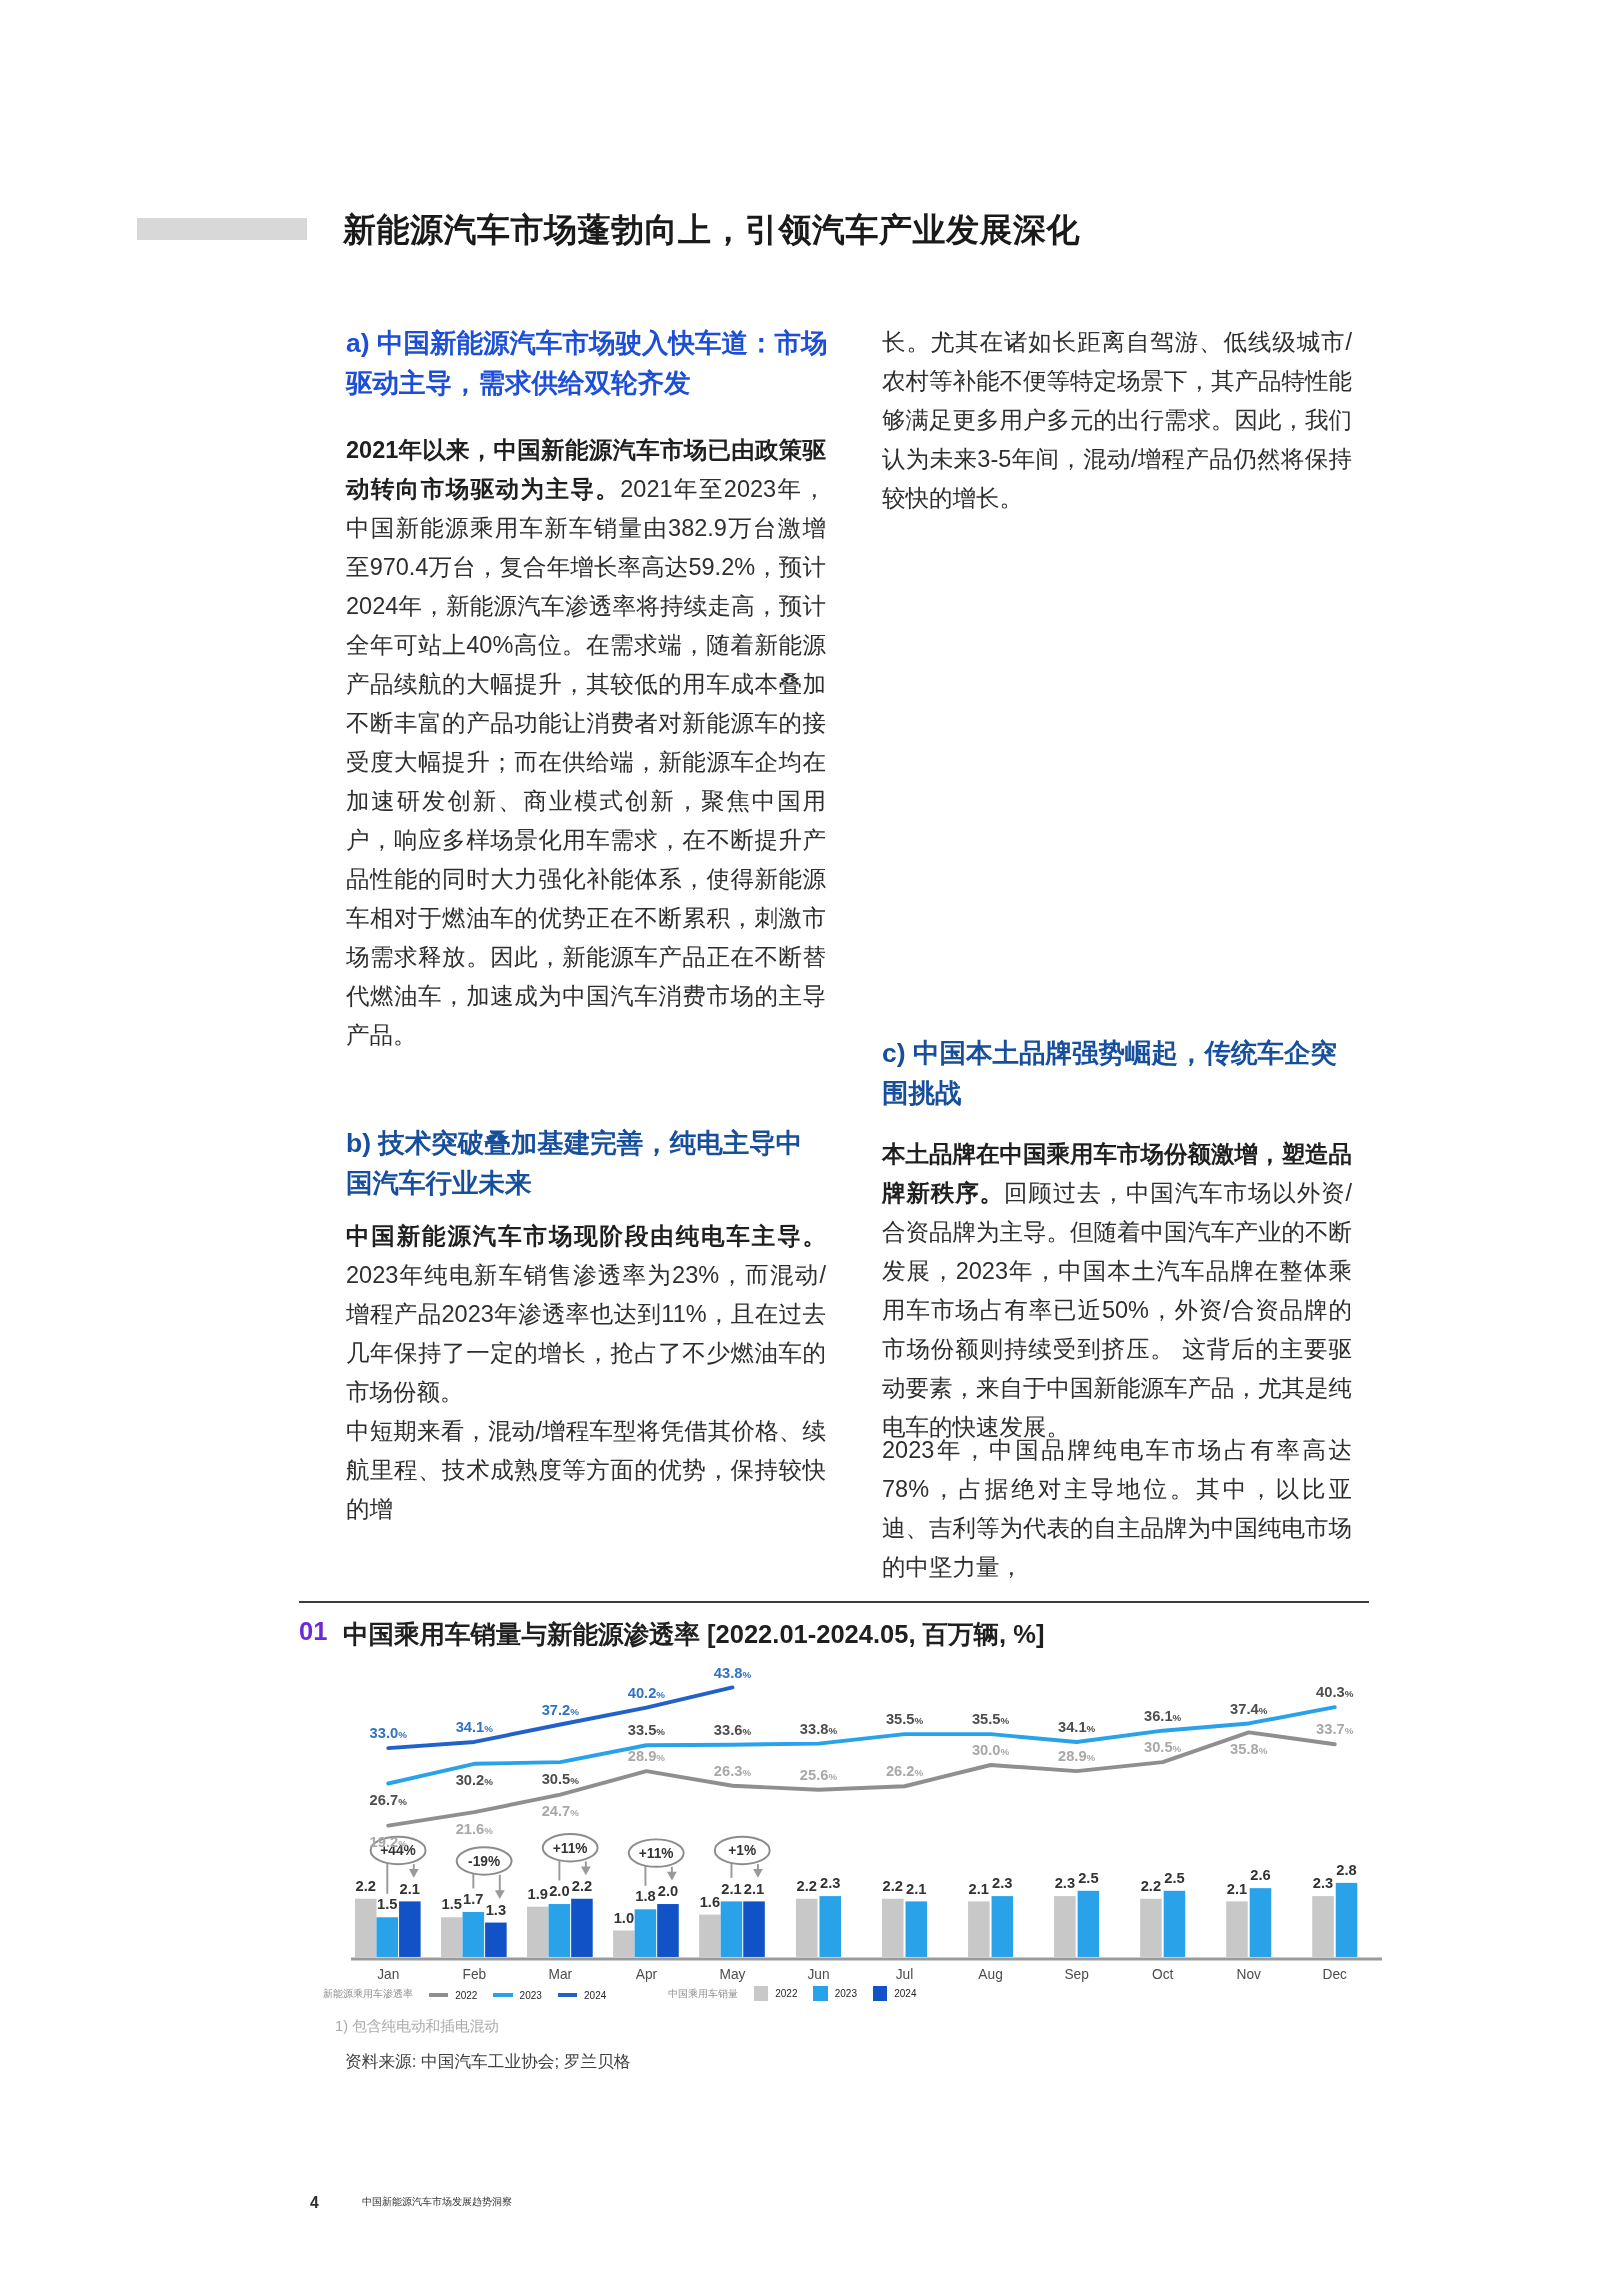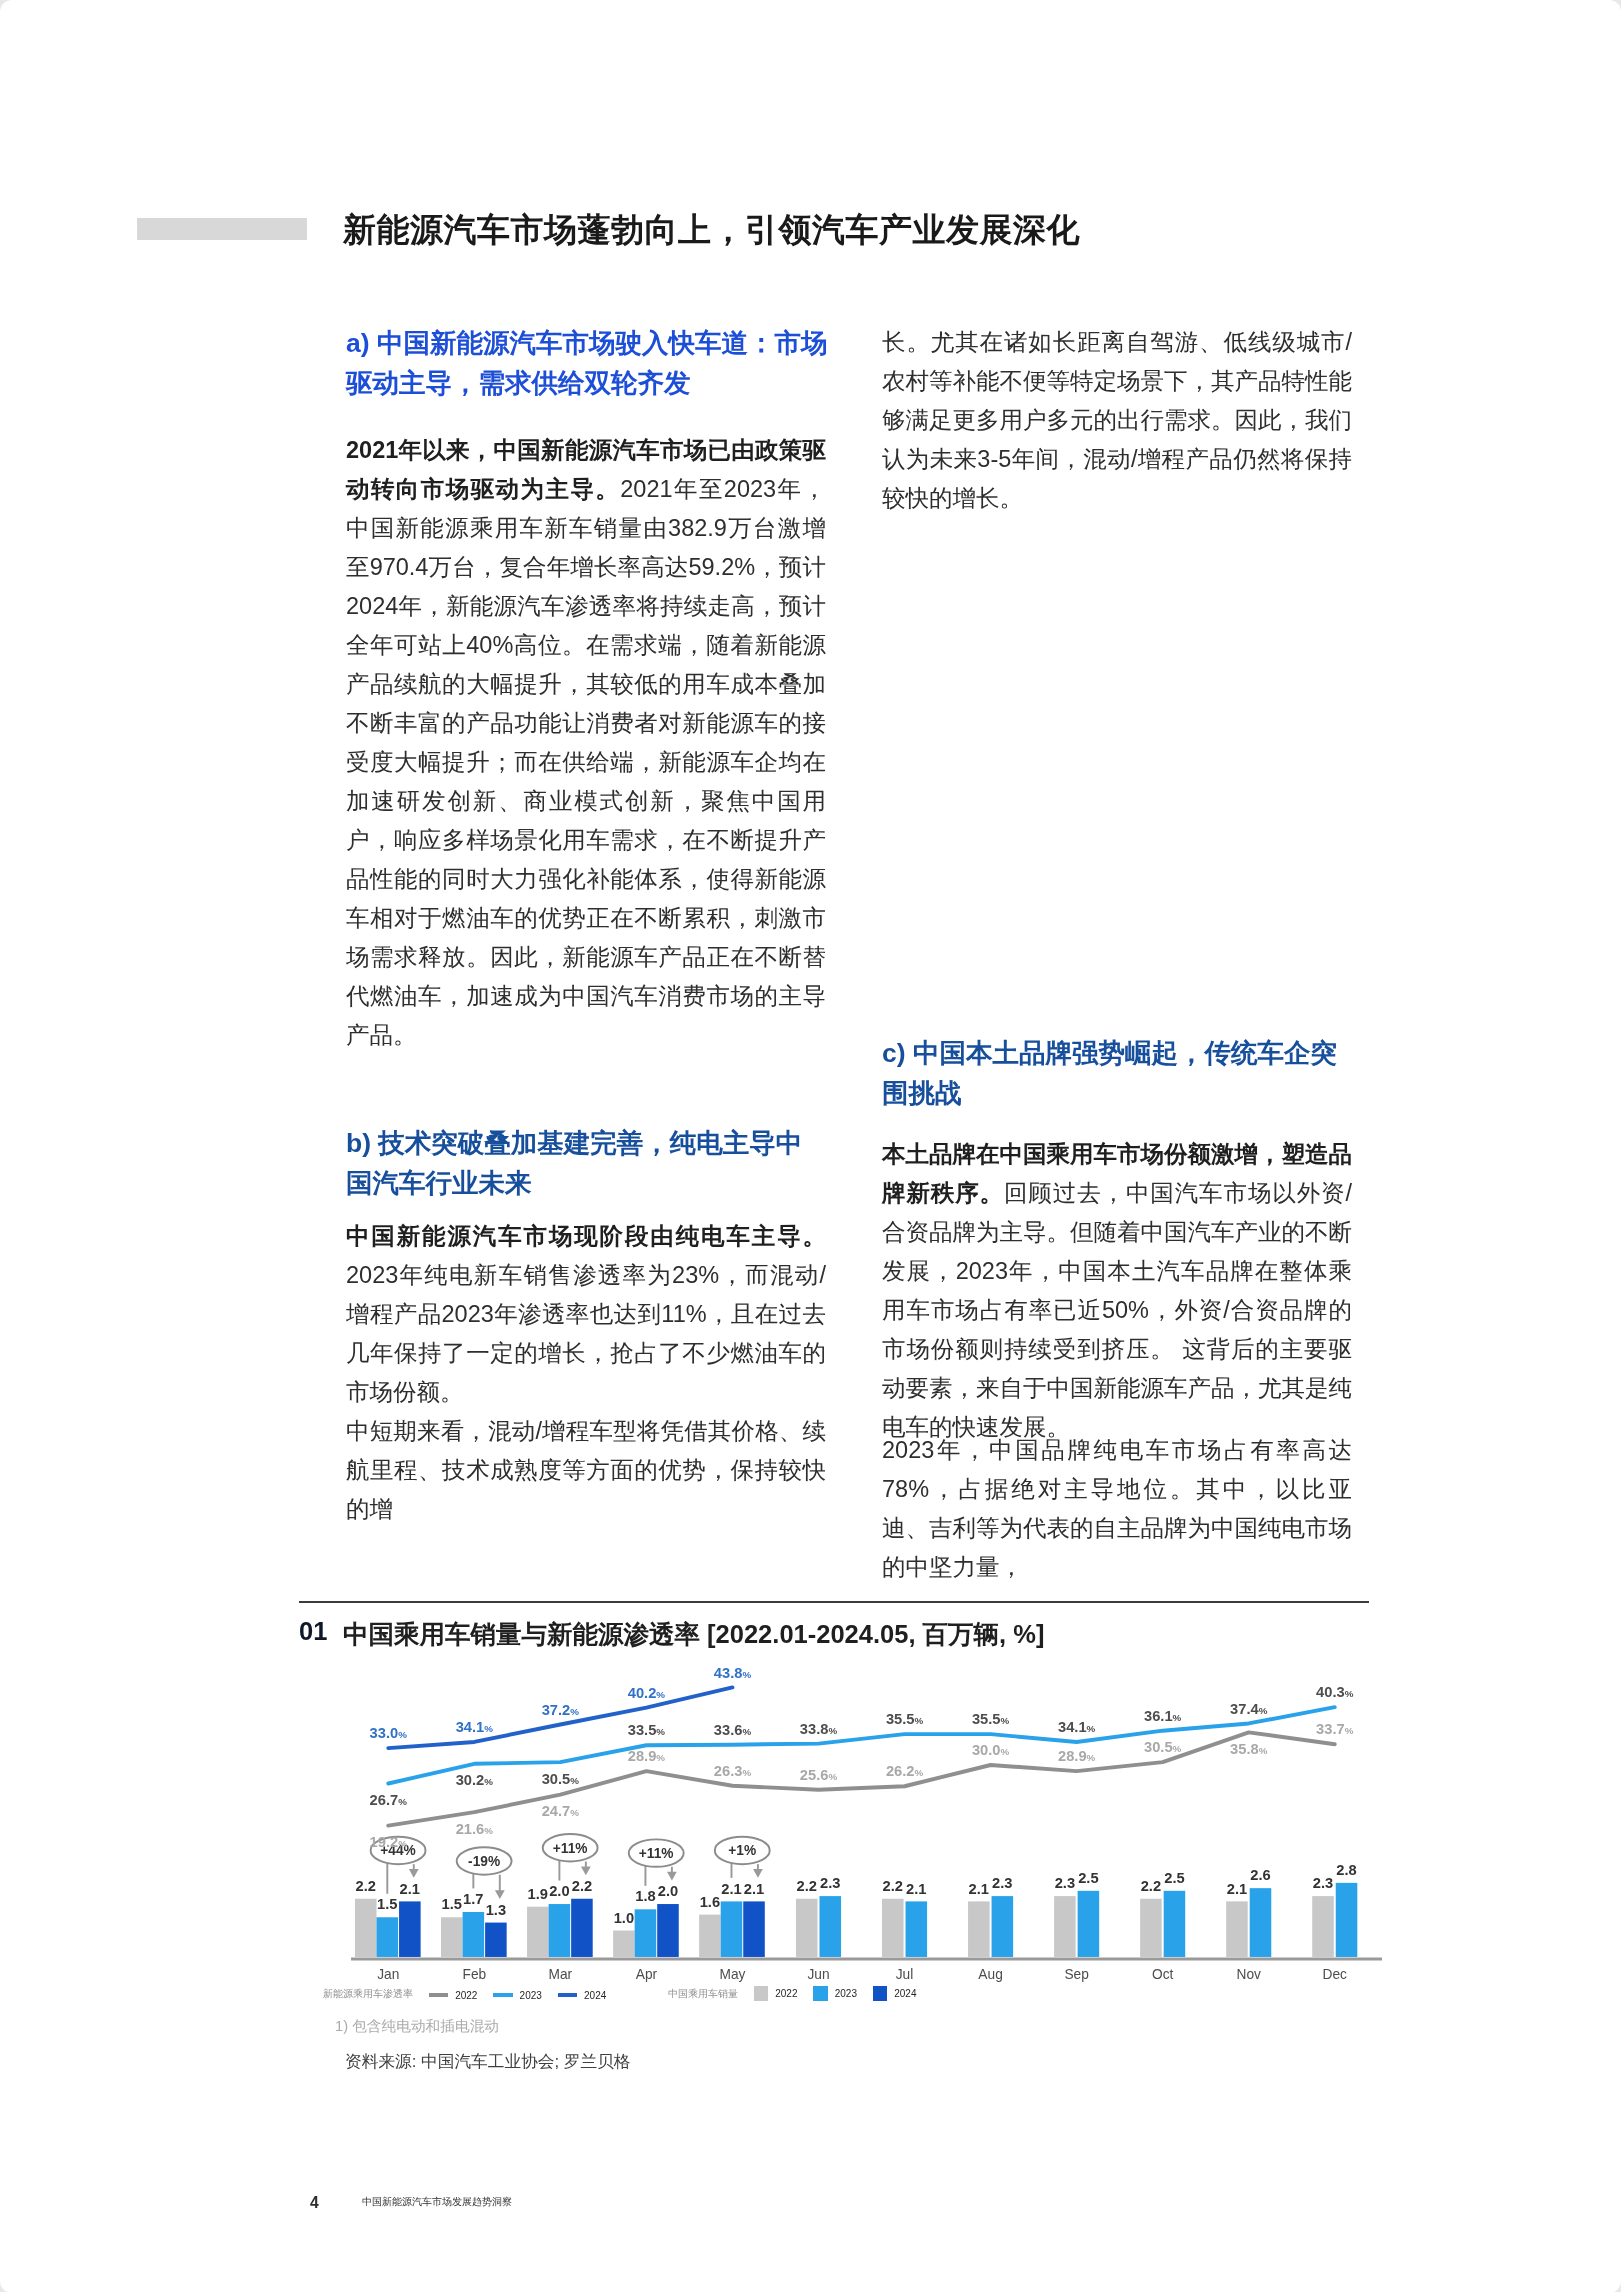--- a/index.html
+++ b/index.html
@@ -1,17 +1,17 @@
 <!DOCTYPE html>
 <html><head>
 <meta charset="utf-8">
 <style>
   html,body{margin:0;padding:0;background:#e8e8e8;}
   .page{position:relative;width:1621px;height:2293px;background:#ffffff;margin:0 auto;
-        font-family:"Liberation Sans","DejaVu Sans",sans-serif;overflow:hidden;color:#2e2e2e;border-radius:12px;}
+        font-family:"Liberation Sans","DejaVu Sans",sans-serif;overflow:hidden;color:#2e2e2e;}
   .accent-bar{position:absolute;left:137px;top:218px;width:170px;height:21.6px;background:#d8d8d8;}
   .page-title{position:absolute;left:343px;top:208px;font-size:33px;font-weight:bold;
               color:#1a1a1a;white-space:nowrap;letter-spacing:0.5px;}
   .block{position:absolute;}
   h2.sec{font-size:26.5px;font-weight:bold;color:#174f9c;line-height:40px;margin:0;
          text-align:left;}
   p.body{font-size:23.5px;line-height:39px;color:#2e2e2e;text-align:justify;margin:0;}
   p.body b{color:#1f1f1f;}
   .ref{color:#3e97d3;font-weight:bold;white-space:nowrap;}
   
@@ -53,21 +53,21 @@
   <p class="body block" style="left:882px;top:323px;width:470px;"><span>长。尤其在诸如长距离自驾游、低线级城市/农村等补能不便等特定场景下，其产品特性能够满足更多用户多元的出行需求。因此，我们认为未来3-5年间，混动/增程产品仍然将保持较快的增长。</span></p>
 
 
   <h2 class="sec block" style="left: 882px; top: 1033px; width: 470px; color: rgb(23, 79, 156);">c) 中国本土品牌强势崛起，传统车企突围挑战</h2>
 
   <p class="body block" style="left:882px;top:1135px;width:470px;"><b>本土品牌在中国乘用车市场份额激增，塑造品牌新秩序。</b><span>回顾过去，中国汽车市场以外资/合资品牌为主导。但随着中国汽车产业的不断发展，2023年，中国本土汽车品牌在整体乘用车市场占有率已近50%，外资/合资品牌的市场份额则持续受到挤压。 这背后的主要驱动要素，来自于中国新能源车产品，尤其是纯电车的快速发展。</span></p>
 
   <p class="body block" style="left:882px;top:1431px;width:470px;"><span>2023年，中国品牌纯电车市场占有率高达78%，占据绝对主导地位。其中，以比亚迪、吉利等为代表的自主品牌为中国纯电市场的中坚力量，</span></p>
 
   <div class="chart-rule"></div>
-  <div class="fig-num" style="color: #0f172a;">01</div>
+  <div class="fig-num" style="color: #6d28d9;">01</div>
   <div class="chart-title">中国乘用车销量与新能源渗透率 [2022.01-2024.05, 百万辆, %]</div>
 
   <svg id="nev-chart" class="chart-svg" width="1098" height="343" viewBox="0 0 1120 350">
       <line x1="58" y1="304" x2="1110" y2="304" stroke="#9a9a9a" stroke-width="3"></line>
       <rect x="62" y="242.6" width="22" height="59.400000000000006" fill="#c8c8c8"></rect>
       <text x="73" y="234.6" text-anchor="middle" font-size="15" font-weight="bold" fill="#333333">2.2</text>
       <rect x="149.8" y="261.5" width="22" height="40.5" fill="#c8c8c8"></rect>
       <text x="160.8" y="253.5" text-anchor="middle" font-size="15" font-weight="bold" fill="#333333">1.5</text>
       <rect x="237.60000000000002" y="250.7" width="22" height="51.3" fill="#c8c8c8"></rect>
       <text x="248.60000000000002" y="242.7" text-anchor="middle" font-size="15" font-weight="bold" fill="#333333">1.9</text>

